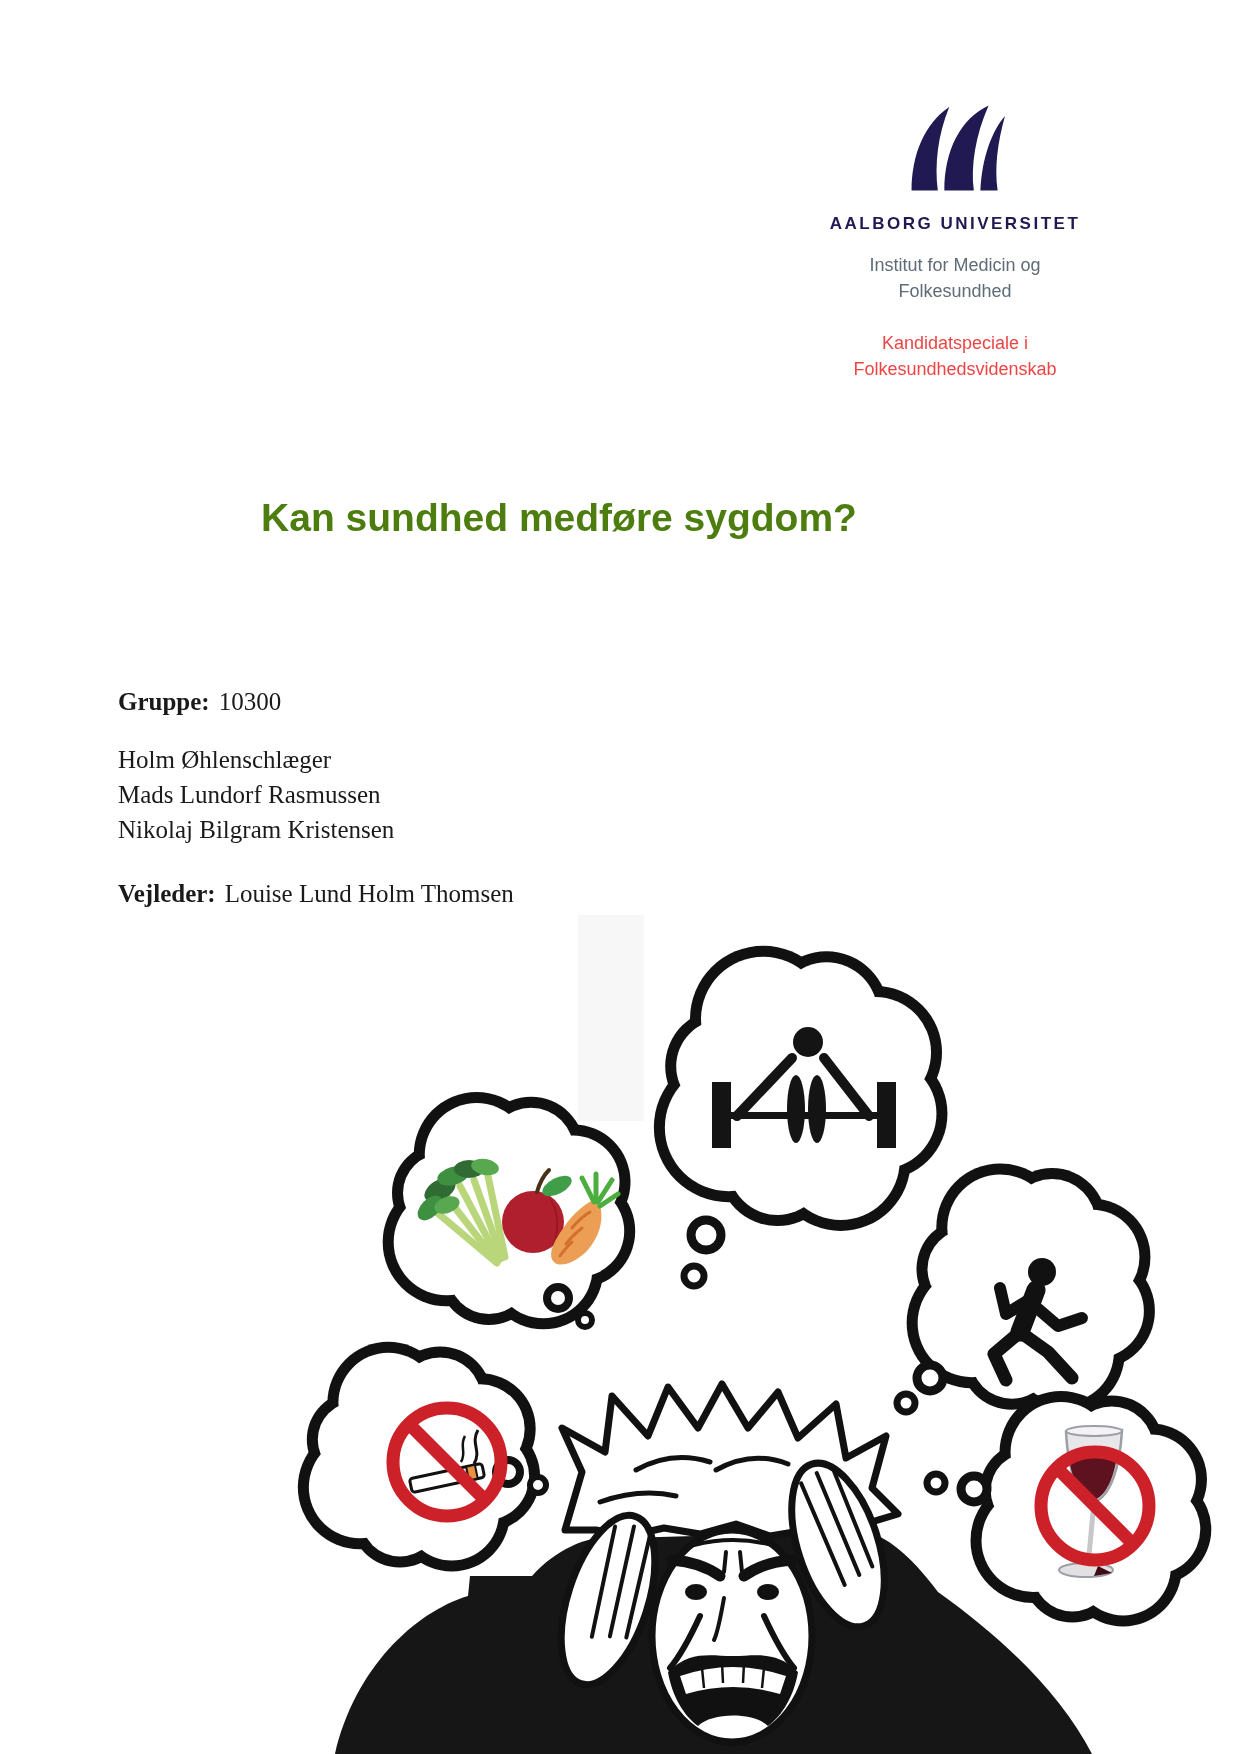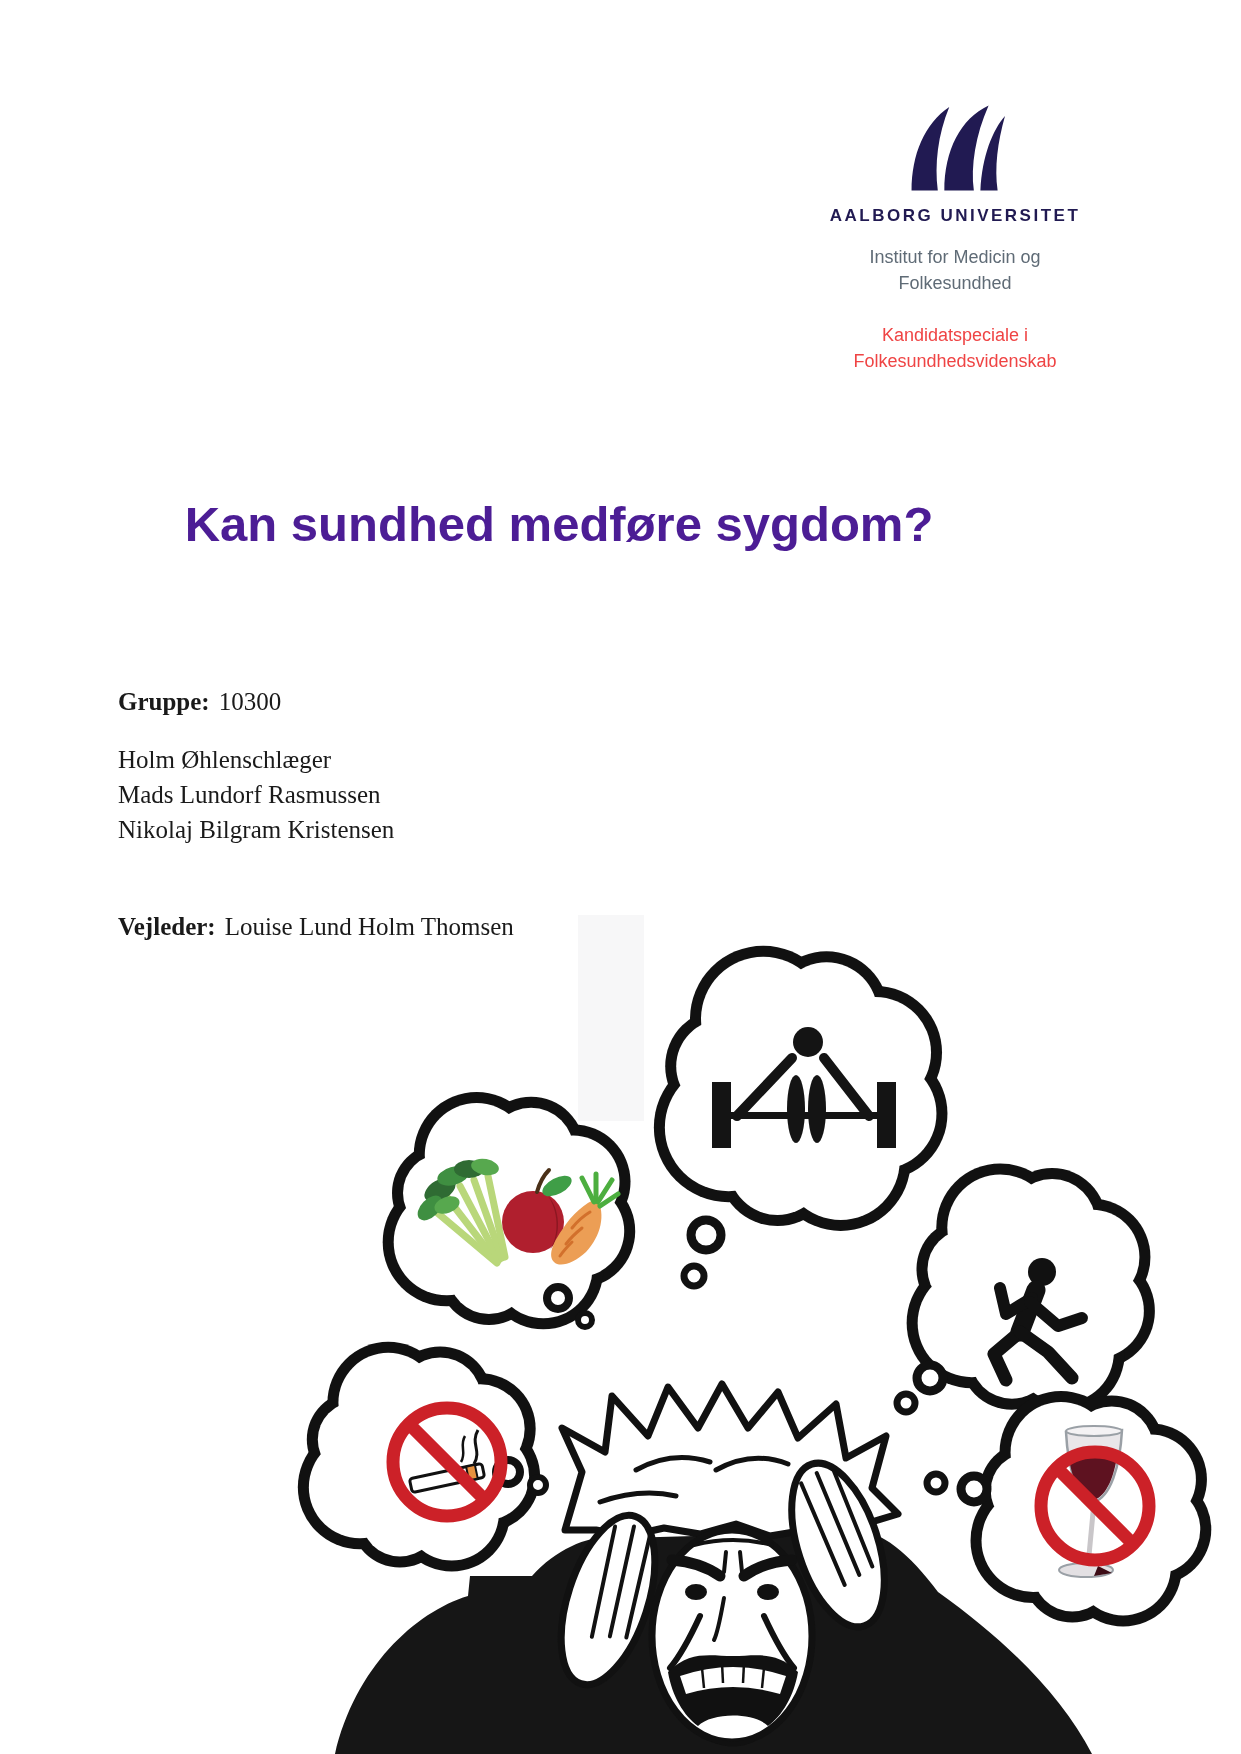--- a/index.html
+++ b/index.html
@@ -11,50 +11,50 @@
     overflow:hidden;
     font-family:"Liberation Sans", sans-serif;
   }
   
   .uni-header{
     position:absolute; top:96px; left:795px; width:320px;
     text-align:center;
   }
   .uni-logo{display:block;margin:0 auto;}
   .uni-name{
-    margin-top:6px;
+    margin-top:14px;
     font-size:17px; font-weight:bold; letter-spacing:2.5px;
     color:#211a52;
   }
   .uni-dept{ margin-top:18px; font-size:18px; line-height:26px; color:#5f6b76;}
   .uni-prog{ margin-top:26px; font-size:18px; line-height:26px; color:#ef4444;}
 
   
   .title{
     position:absolute; top:496px; left:0; width:1118px;
     text-align:center;
-    font-size:49px; font-weight:bold; color:#4c1d95;
+    font-size:39px; font-weight:bold; color:#4d7c0f;
   }
   .subtitle{
     position:absolute; top:566px; left:0; width:1118px;
     text-align:center;
     font-size:31px; font-weight:bold; color:#141414;
   }
 
   
   .info{
     position:absolute; left:118px; top:0; width:560px; height:100%;
     font-family:"Liberation Serif","DejaVu Serif",serif;
     font-size:25px; color:#1a1a1a;
   }
   .info .line{position:absolute; left:0; white-space:nowrap;}
   .info b{margin-right:9px;text-align:right;}
   .group-line{top:688px;}
   .authors{top:742px; line-height:35px;}
-  .supervisor-block{top:876px; line-height:35px;margin-top:33px;}
+  .supervisor-block{top:876px; line-height:35px;}
   .type-block{top:1070px; line-height:34px;}
 
   
   .art{position:absolute; left:0; top:0; width:1241px; height:1754px;}
 </style>
 </head>
 <body>
 
 <div class="page">
 

